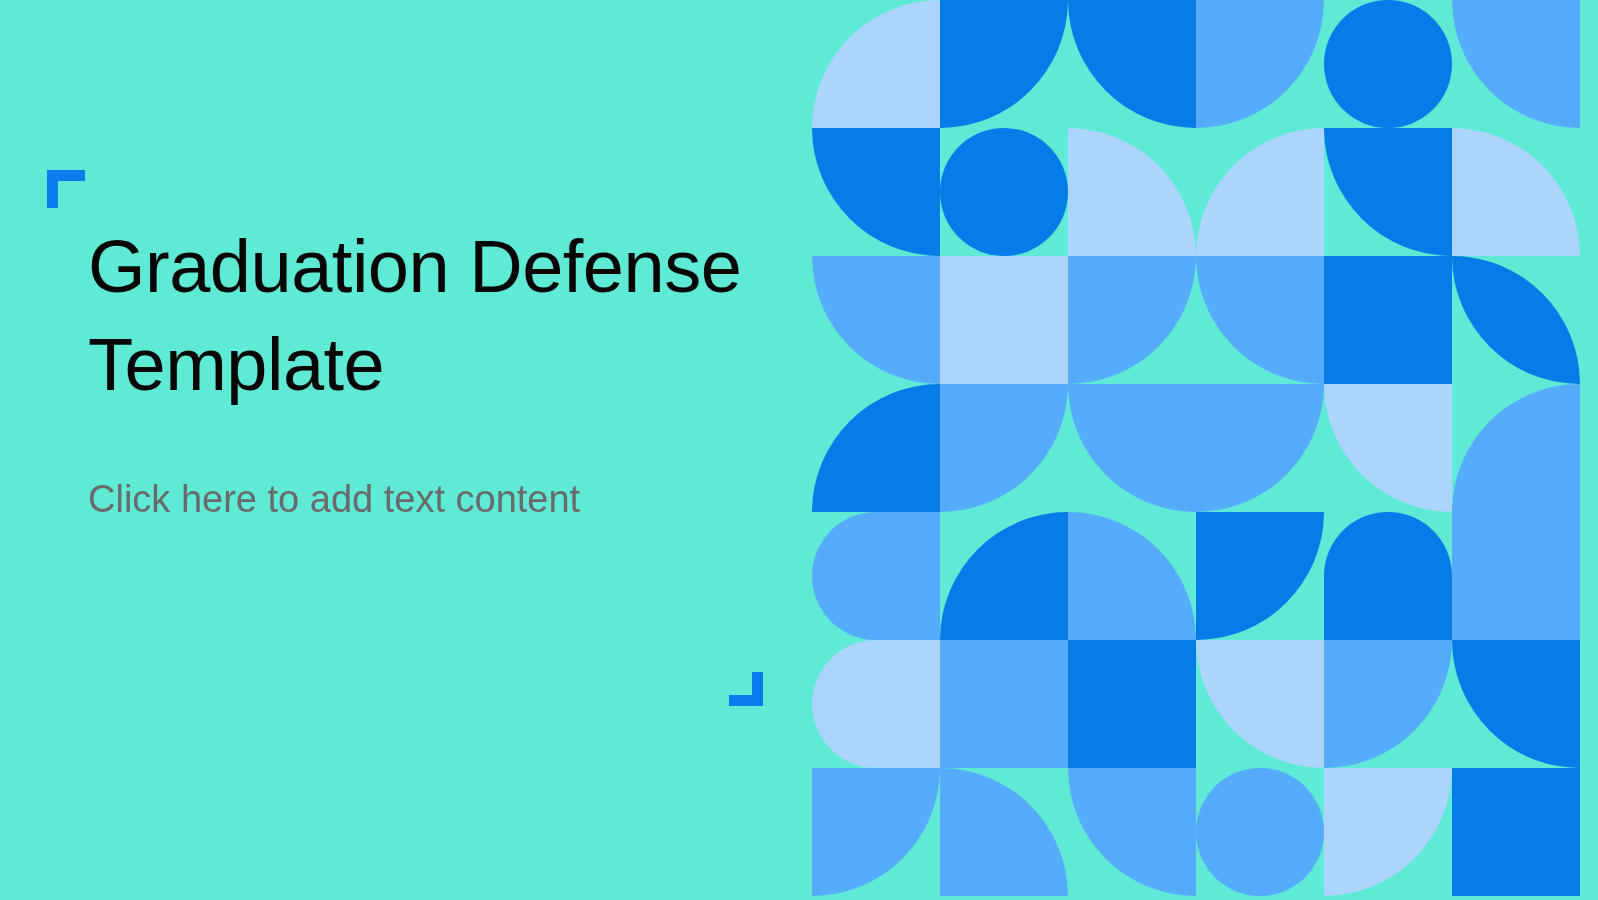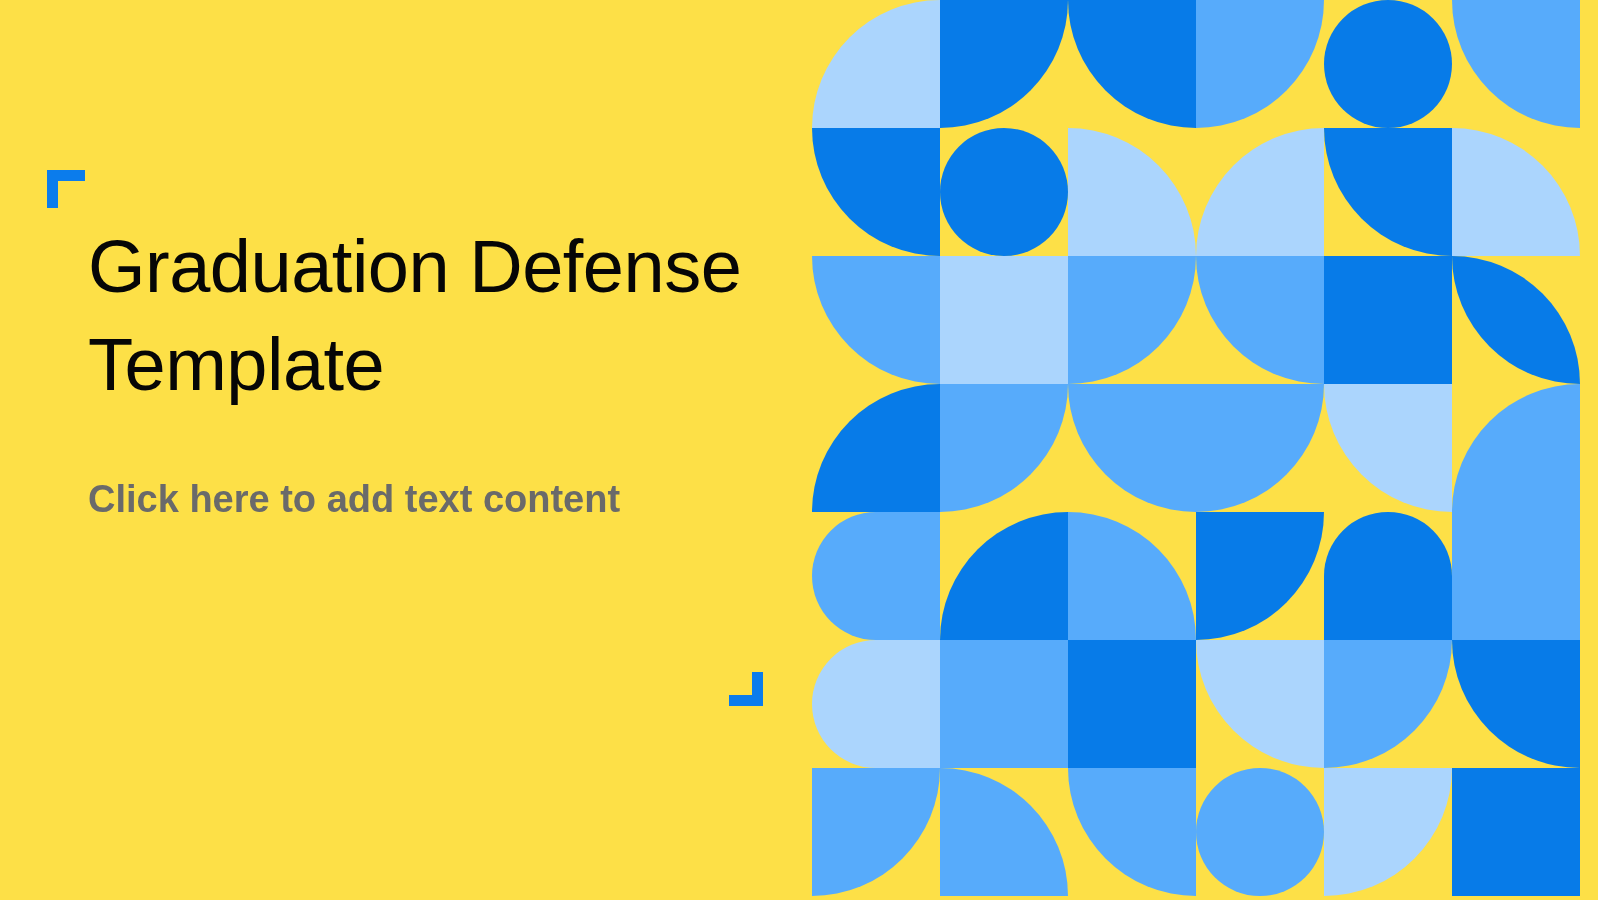--- a/index.html
+++ b/index.html
@@ -69,21 +69,21 @@
     font-weight: 400;
     color: #060606;
     letter-spacing: -0.5px;
     white-space: pre-line;
   }
   .slide-subtitle {
     margin: 0;
     padding-top: 62px;
     font-size: 38px;
     line-height: 1.2;
-    font-weight: 700;
+    font-weight: 400;
     color: #6a6a6a;
   }
   .reporter-pill {
     display: inline-block;
     margin-top: 48px;
     padding: 14px 36px 16px 36px;
     background: #0b7cec;
     color: #ffffff;
     font-size: 28px;
     font-weight: bold;
@@ -115,21 +115,21 @@
   .sh-tr        { border-radius: 0 128px 0 0; }
   .sh-br        { border-radius: 0 0 128px 0; }
   .sh-bl        { border-radius: 0 0 0 128px; }
   .sh-tr-bl     { border-radius: 0 128px 0 128px; }
   .sh-top       { border-radius: 128px 128px 0 0; }
   .sh-left      { border-radius: 128px 0 0 128px; }
 </style>
 </head>
 <body style="background: rgb(245, 245, 244);">
 
-<div id="slide" style="background: #fde047;">
+<div id="slide" style="background: #5eead4;">
 
   <div class="bracket bracket-tl" style="--accent: #0b7cec;"></div>
 
   <div class="bracket bracket-br" style="--accent: #0b7cec;"></div>
 
   <div class="text-block">
     <h1 class="slide-title" style="color: rgb(6, 6, 6);">Graduation Defense
 Template</h1>
 
     <p class="slide-subtitle" style="color: rgb(106, 106, 106);">Click here to add text content</p>

